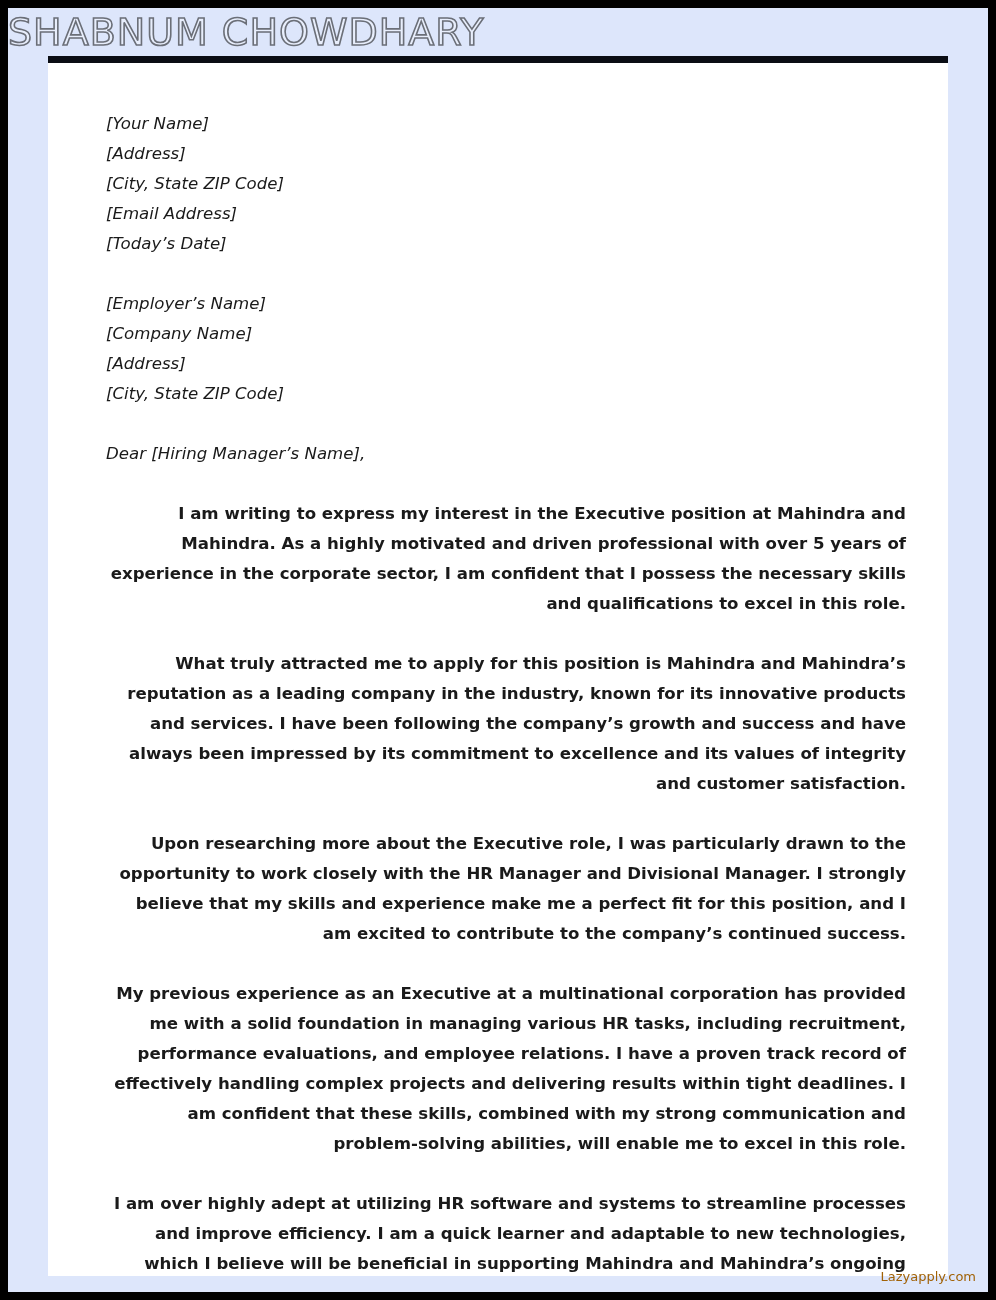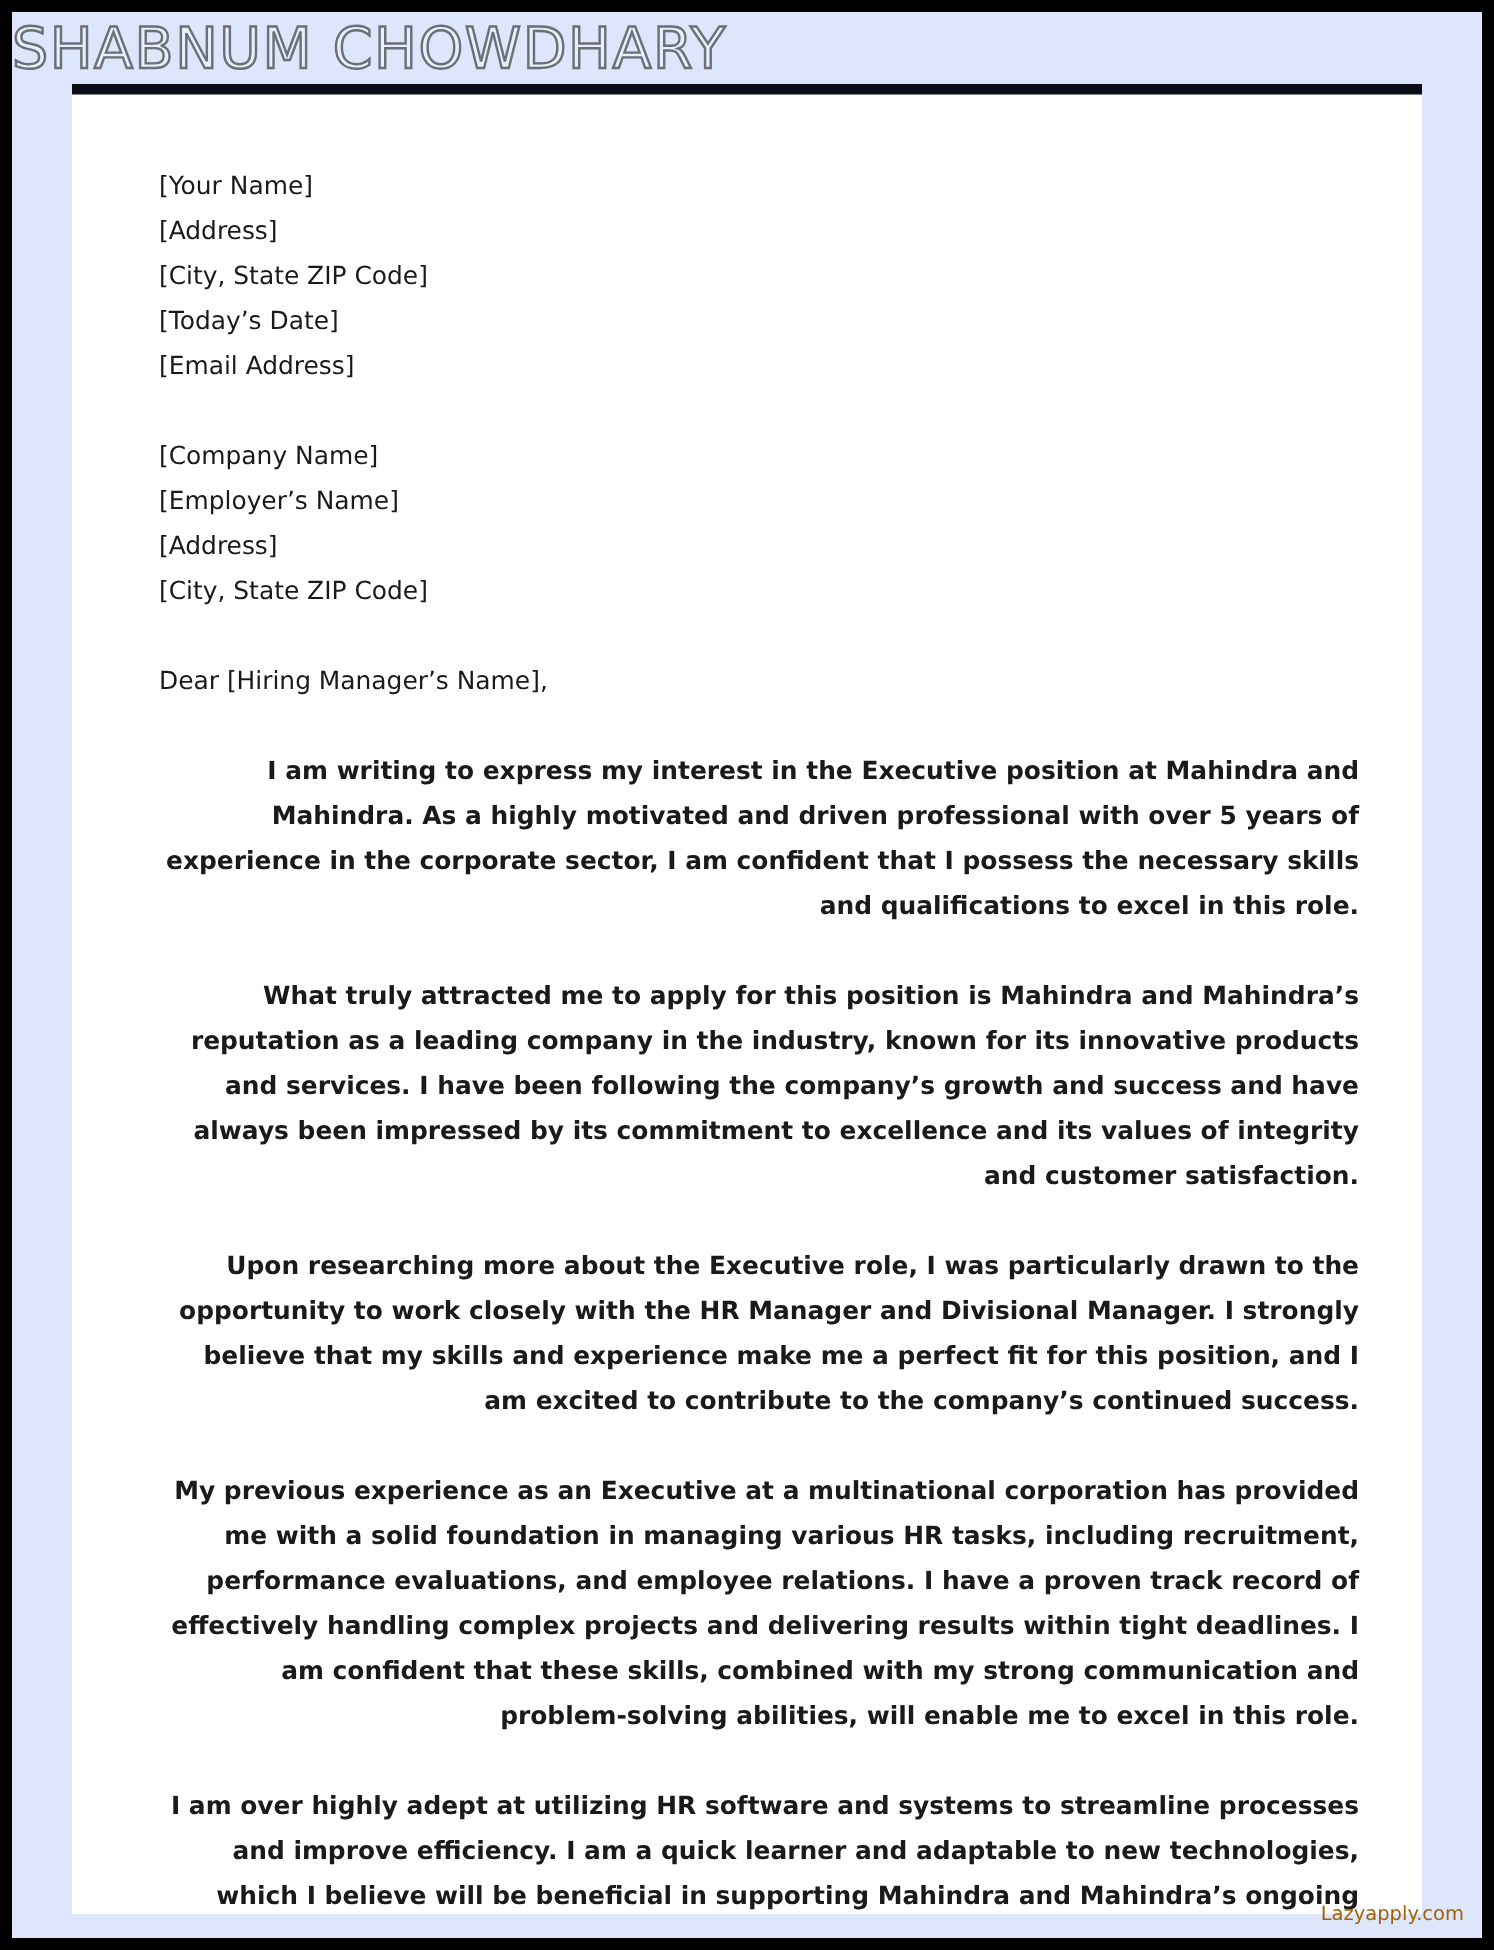--- a/index.html
+++ b/index.html
@@ -60,20 +60,21 @@
     left: 58px;
     top: 46px;
     width: 800px;
     font-family: "DejaVu Sans", sans-serif;
     font-size: 16.6px;
     line-height: 30px;
     color: #1a1a1a;
   }
   .block {
     margin: 0 0 30px 0;
+    font-style: italic;
   }
   .line {
     white-space: pre-wrap;
   }
   p.para {
     margin: 0 0 30px 0;
     text-align: right;
     font-weight: bold;
   }
   .footer-credit {
@@ -95,27 +96,27 @@
   </div>
 
   <div class="sheet">
 
     <div class="letter">
 
       <div class="block">
         <div class="line">[Your Name]</div>
         <div class="line">[Address]</div>
         <div class="line">[City, State ZIP Code]</div>
+        <div class="line">[Email Address]</div>
         <div class="line">[Today’s Date]</div>
-        <div class="line">[Email Address]</div>
       </div>
 
       <div class="block">
+        <div class="line">[Employer’s Name]</div>
         <div class="line">[Company Name]</div>
-        <div class="line">[Employer’s Name]</div>
         <div class="line">[Address]</div>
         <div class="line">[City, State ZIP Code]</div>
       </div>
 
       <div class="block">
         <div class="line">Dear [Hiring Manager’s Name],</div>
       </div>
 
       <p class="para">I am writing to express my interest in the Executive position at Mahindra and Mahindra. As a highly motivated and driven professional with over 5 years of experience in the corporate sector, I am confident that I possess the necessary skills and qualifications to excel in this role.</p>
       <p class="para">What truly attracted me to apply for this position is Mahindra and Mahindra’s reputation as a leading company in the industry, known for its innovative products and services. I have been following the company’s growth and success and have always been impressed by its commitment to excellence and its values of integrity and customer satisfaction.</p>

